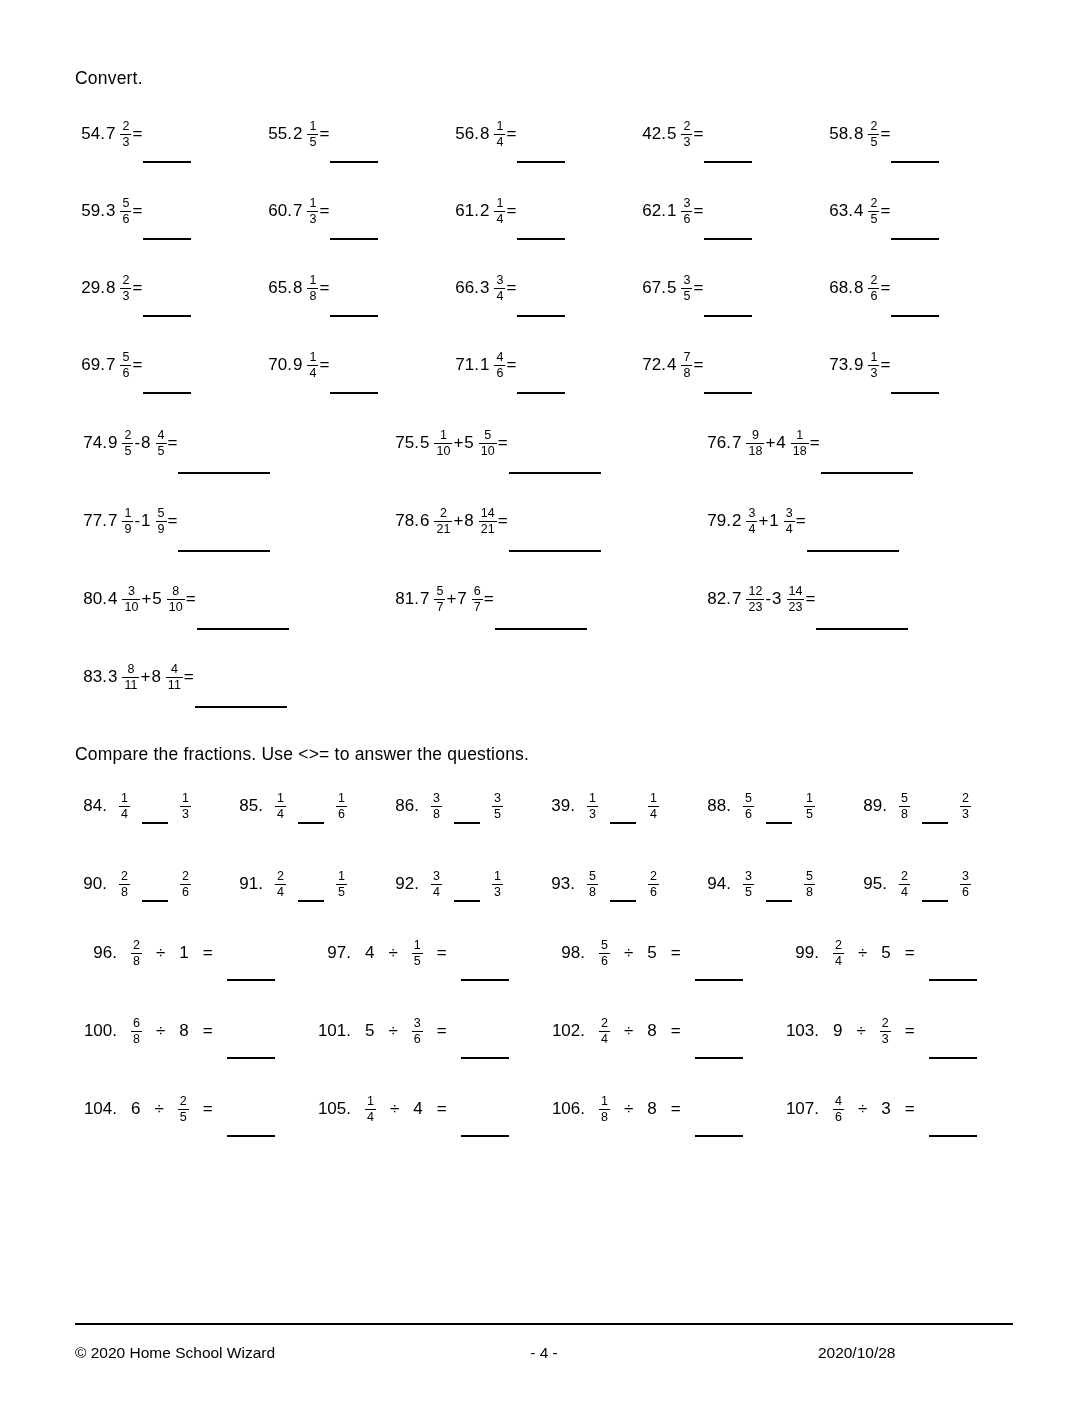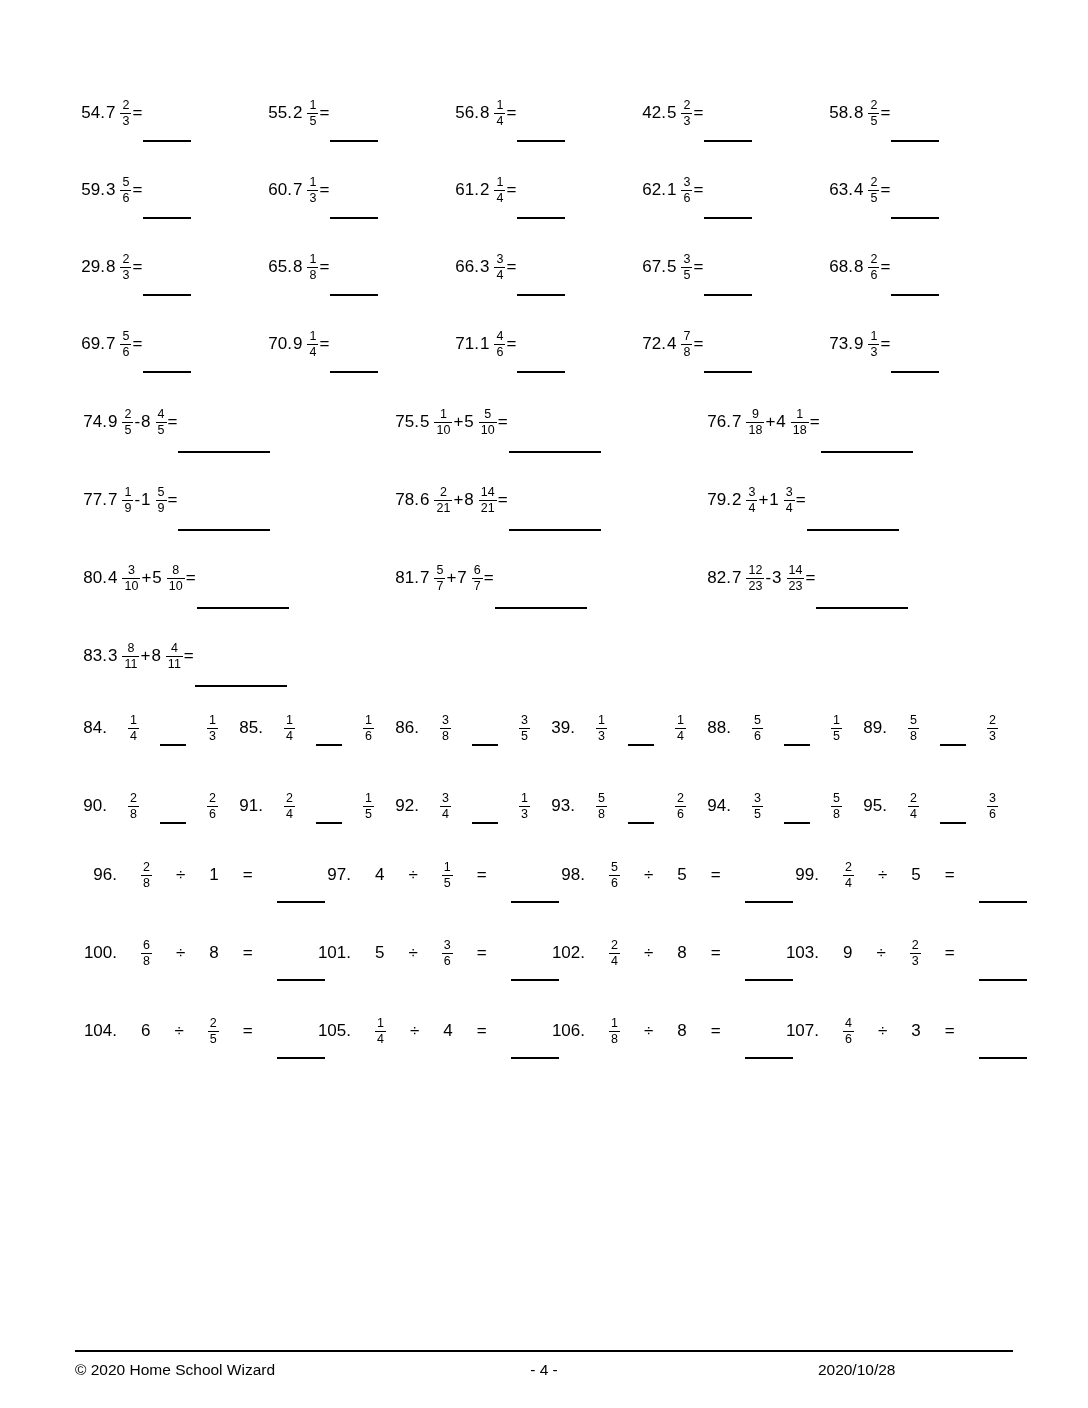--- a/index.html
+++ b/index.html
@@ -33,48 +33,49 @@
   .calculate .prow{margin-top:16px}
   .calculate .prow:first-of-type{margin-top:18px}
   .calculate .problem{width:312px;height:62px}
   .calculate .pnum{width:32px}
   .calculate .blank{width:92px}
 
   
   .compare .section-title{margin-top:36px}
   .compare .prow{margin-top:28px}
   .compare .prow:first-of-type{margin-top:16px}
-  .compare .problem{width:156px;height:50px;gap:21px}
+  .compare .problem{width:156px;height:50px;gap:12px}
   .compare .pnum{width:32px}
   .compare .blank{width:26px;margin-bottom:7px}
 
   
   .divide .section-title{margin-top:46px}
   .divide .prow{margin-top:22px}
   .divide .prow:first-of-type{margin-top:16px}
-  .divide .problem{width:234px;height:56px;gap:24px}
+  .divide .problem{width:234px;height:56px;gap:14px}
   .divide .pnum{width:42px}
   .divide .blank{width:48px}
 
   
   .footer{
-    position:absolute;left:75px;right:75px;top:1350px;
-    border-top:2.5px solid #000;padding-top:9px;
+    position:absolute;left:75px;right:75px;top:1323px;
+    border-top:2.5px solid #000;padding-top:19px;
     display:flex;align-items:baseline;font-size:15.5px;
   }
   .footer .f-left{flex:1;text-align:left}
   .footer .f-center{flex:1;text-align:center}
   .footer .f-right{flex:1;text-align:center}
 </style>
 </head>
 <body>
 
 <div class="page">
 
   <div class="section convert">
+    <h2 class="section-title">Convert.</h2>
     <div id="convert-rows">
         <div class="prow">
           <div class="problem">
             <span class="pnum">54.</span>
             <span class="token">
               <span class="whole">7</span>
               <span class="frac">
                 <span class="fnum">2</span>
                 <span class="fden">3</span>
               </span>
@@ -527,20 +528,21 @@
               </span>
             </span>
             <span class="eq">=</span>
             <span class="blank"></span>
           </div>
         </div>
       </div>
   </div>
 
   <div class="section compare">
+    <h2 class="section-title">Compare the fractions. Use &lt;&gt;= to answer the questions.</h2>
     <div id="compare-rows">
         <div class="prow">
           <div class="problem">
             <span class="pnum">84.</span>
             <span class="token">
               <span class="frac">
                 <span class="fnum">1</span>
                 <span class="fden">4</span>
               </span>
             </span>

